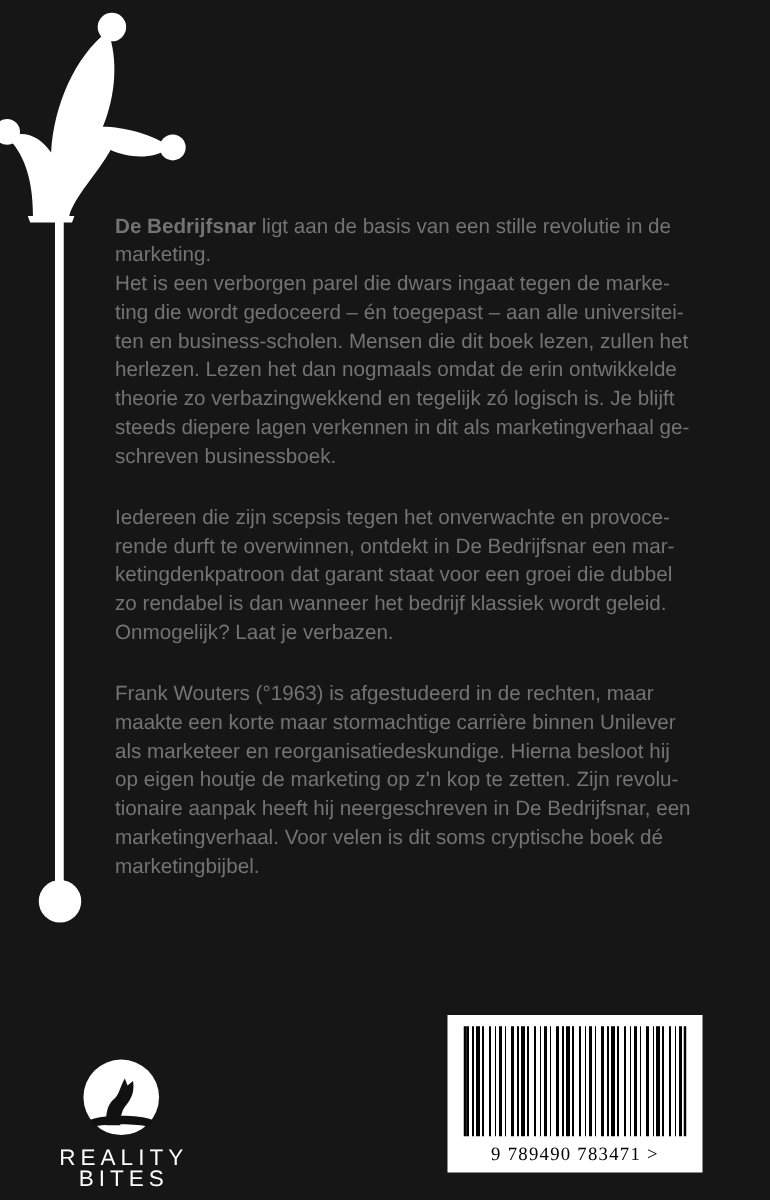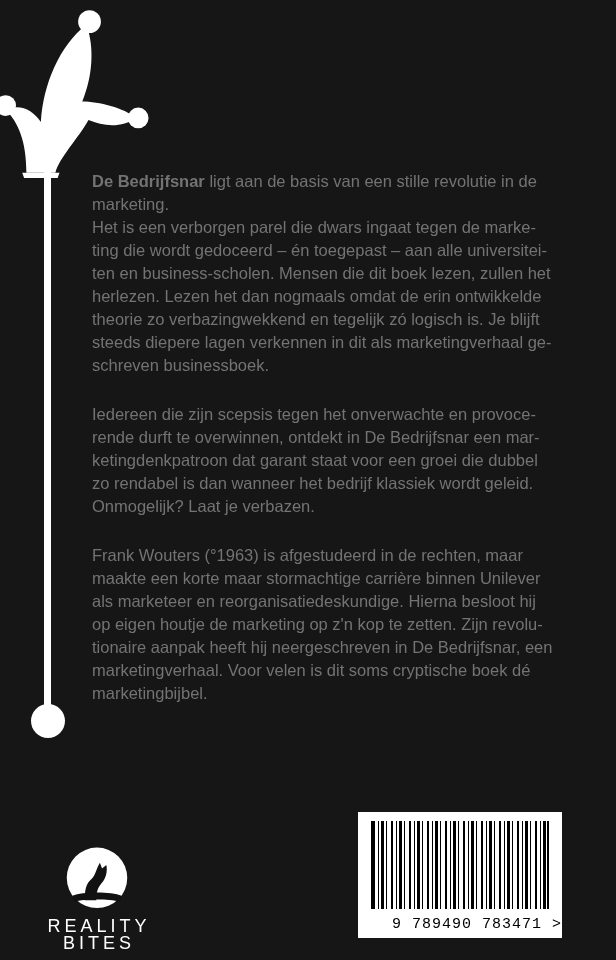--- a/index.html
+++ b/index.html
@@ -103,23 +103,23 @@
       #000 13px, #000 14px,
       #fff 14px, #fff 18px);
     border-left: 2px solid #000;
     border-right: 2px solid #000;
   }
   .isbn {
     position: absolute;
     left: 0;
     right: 0;
     bottom: 5px;
-    text-align: right;
+    text-align: center;
     color: #000000;
-    font-family: Liberation Mono, monospace;
+    font-family: Liberation Serif, serif;
     font-size: 15px;
     letter-spacing: 1px;
   }
 </style>
 </head>
 <body>
 
 <div class="cover">
 
   <svg class="hat" viewBox="0 0 160 170" aria-hidden="true">

